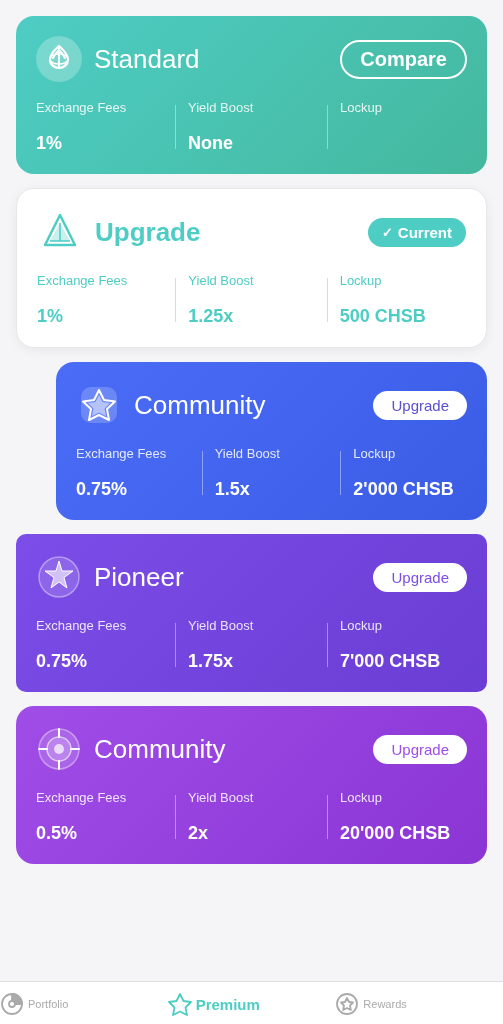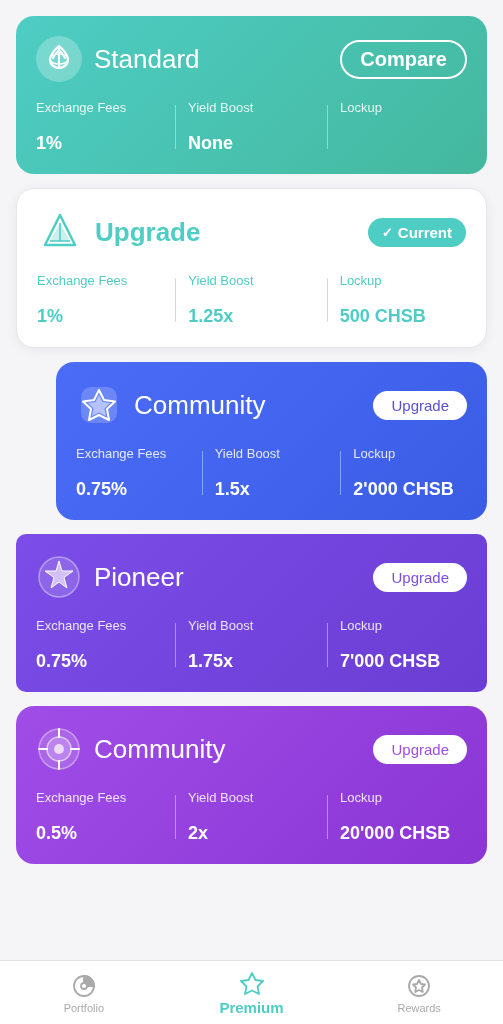--- a/index.html
+++ b/index.html
@@ -213,21 +213,21 @@
       border-top: 1px solid #e0e0e0;
       display: flex;
       align-items: center;
       justify-content: space-around;
       padding: 10px 0 8px 0;
       z-index: 100;
     }
 
     .nav-item {
       display: flex;
-      flex-direction: column;
+      flex-direction: row;
       align-items: center;
       gap: 4px;
       cursor: pointer;
       flex: 1;
     }
 
     .nav-label {
       font-size: 11px;
       color: #aaa;
     }

